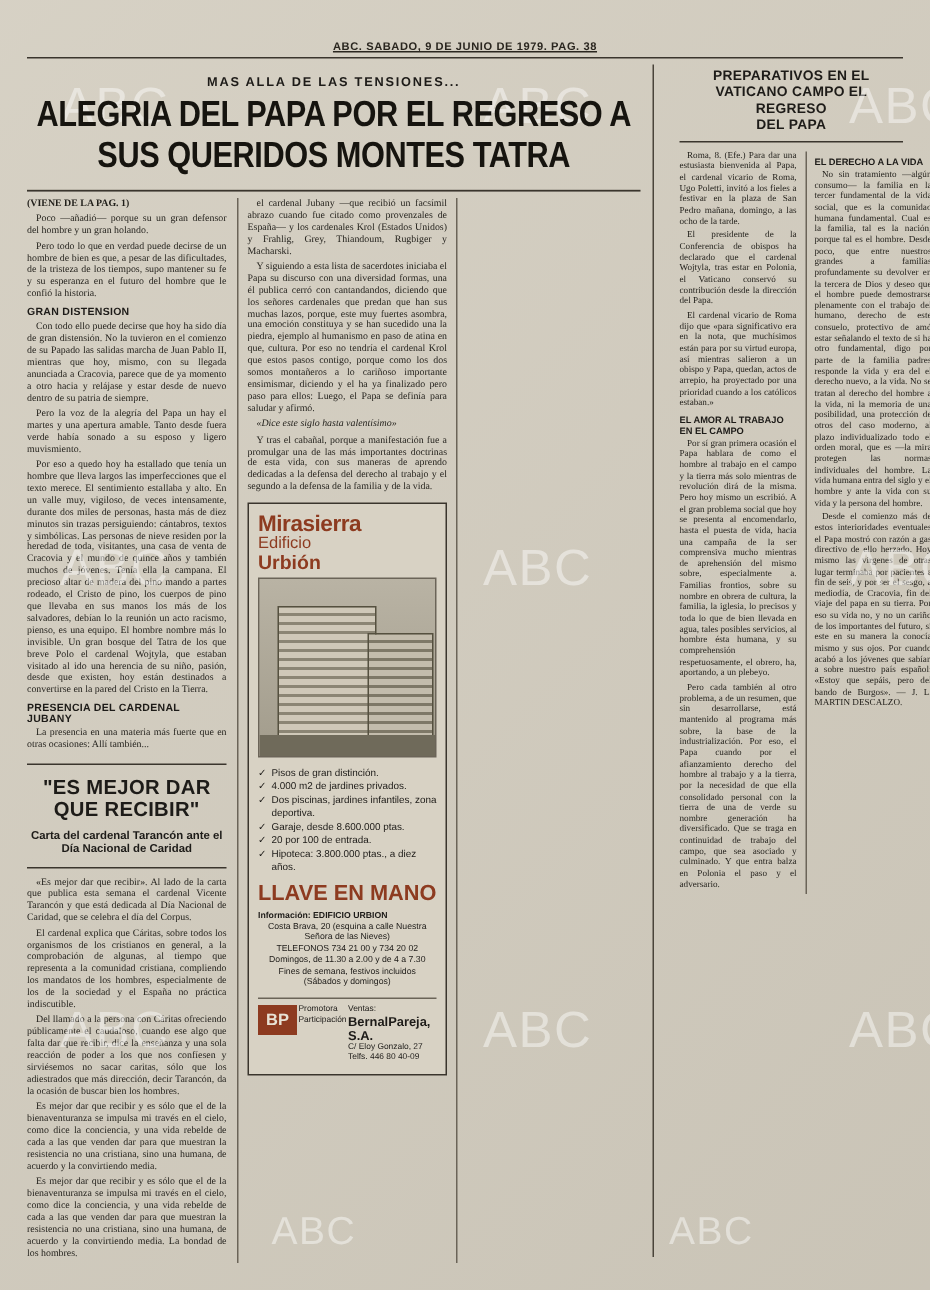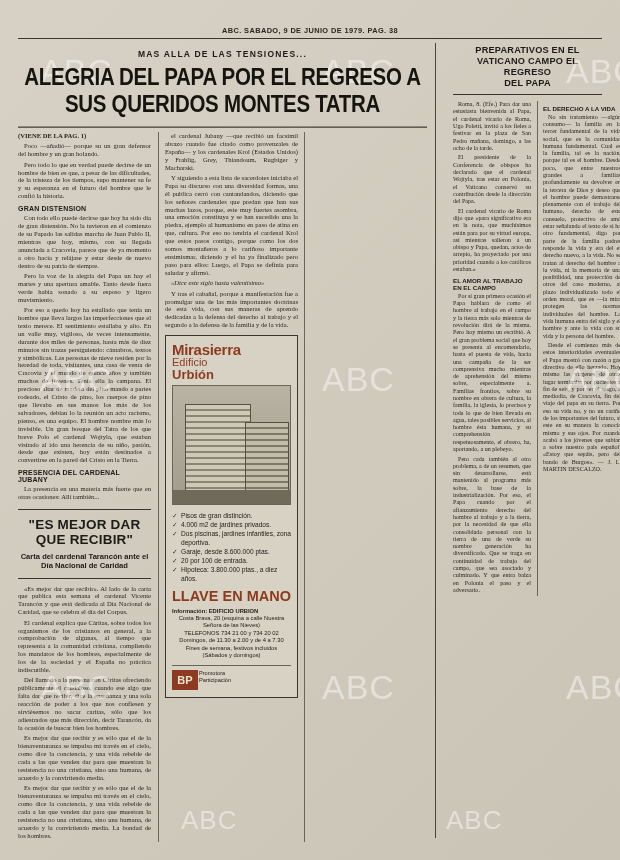--- a/index.html
+++ b/index.html
@@ -35,20 +35,21 @@
   .masthead{
     font-family:"Liberation Sans", sans-serif;
     font-size:7.4px;
     letter-spacing:.4px;
     font-weight:bold;
     text-align:center;
     border-bottom:1px solid #3a352d;
     padding-bottom:3px;
     margin-bottom:4px;
     color:#2a261f;
+    text-decoration:underline;
   }
   .cols{display:flex;gap:8px;height:795px;}
   .leftwrap{flex:1 1 auto;display:flex;flex-direction:column;}
   .rightcol{
     width:167px;flex:0 0 167px;
     border-left:1px solid #4a443a;
     padding-left:17px;
     box-sizing:border-box;
   }
   .title-iglesia{
@@ -329,20 +330,25 @@
               <div class="c">Domingos, de 11.30 a 2.00 y de 4 a 7.30</div>
               <div class="c">Fines de semana, festivos incluidos</div>
               <div class="c">(Sábados y domingos)</div>
             </div>
             <div class="advert-foot">
               <div class="logo-sq">BP</div>
               <div>
                 <div class="foot-txt">Promotora</div>
                 <div class="foot-txt">Participación</div>
               </div>
+              <div style="flex:1 1 auto;">
+                <div class="foot-txt">Ventas:</div>
+                <div class="foot-bold">BernalPareja, S.A.</div>
+                <div class="foot-txt">C/ Eloy Gonzalo, 27  Telfs. 446 80 40-09</div>
+              </div>
             </div>
           </div>
         </div>
 
       </div>
     </div>
 
     <div class="rightcol">
       <div class="rhead">
         <div>PREPARATIVOS EN EL</div>

